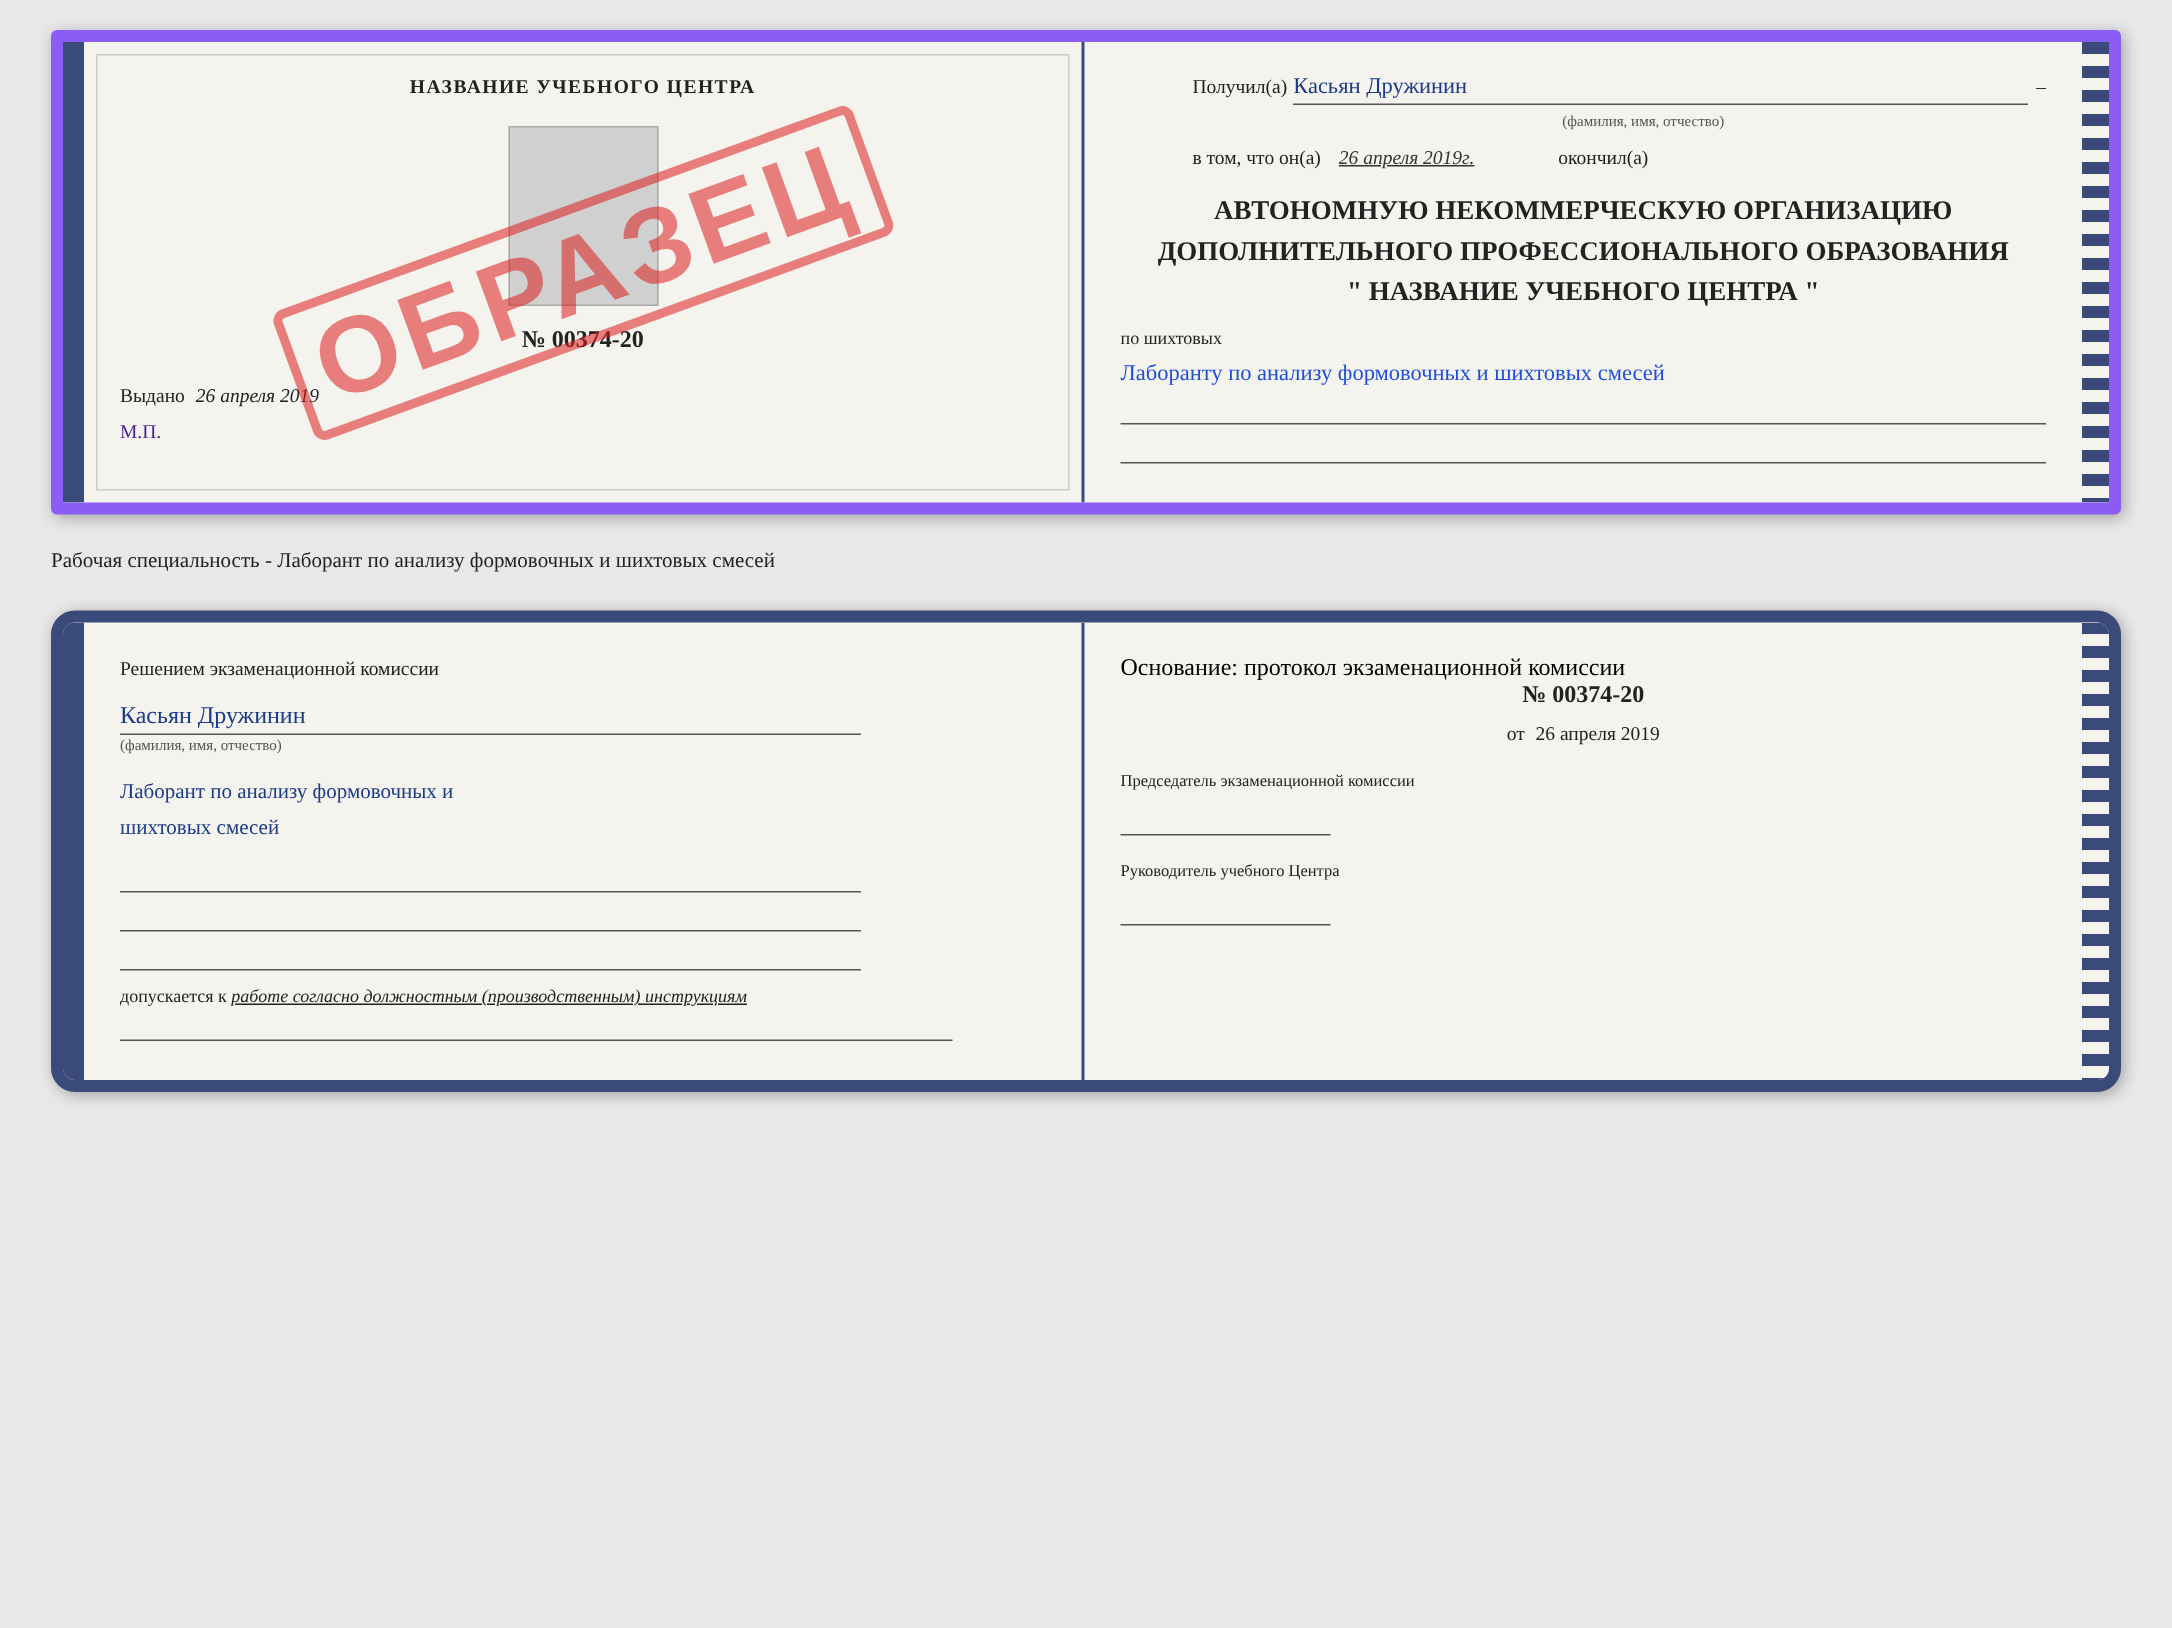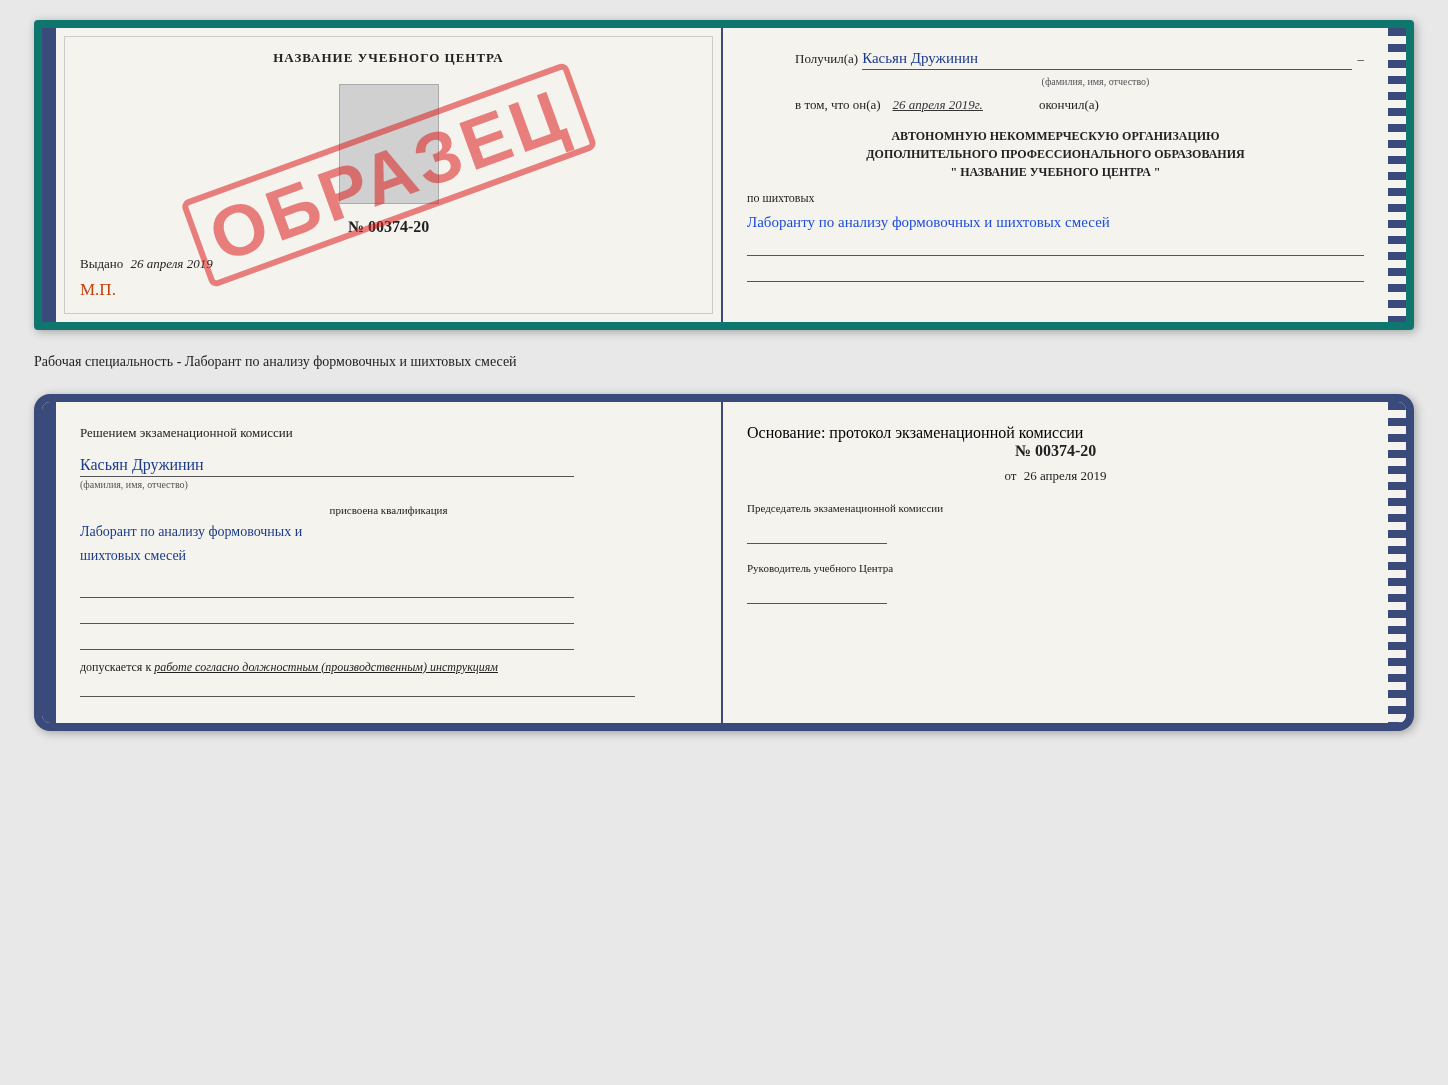--- a/index.html
+++ b/index.html
@@ -16,21 +16,21 @@
       flex-direction: column;
       gap: 18px;
       max-width: 1380px;
       margin: 0 auto;
     }
 
     
     .booklet {
       display: flex;
       background: #f5f3ee;
-      border: 8px solid #0f766e;
+      border: 8px solid #8b5cf6;
       border-radius: 4px;
       box-shadow: 2px 2px 10px rgba(0,0,0,0.3);
       position: relative;
       overflow: hidden;
     }
 
     .booklet-spine {
       width: 14px;
       background: #3a4a7a;
       flex-shrink: 0;
@@ -90,22 +90,22 @@
     }
 
     .cert-vydano {
       font-size: 13px;
       color: #222;
       margin-top: 12px;
       margin-bottom: 4px;
     }
 
     .cert-mp {
-      font-size: 17px;
-      color: #c2410c;
+      font-size: 13px;
+      color: #4c1d95;
       margin-top: 8px;
     }
 
     
     .stamp-obrazec {
       position: absolute;
       top: 50%;
       left: 50%;
       transform: translate(-50%, -50%) rotate(-20deg);
       font-size: 72px;
@@ -148,21 +148,21 @@
 
     .small-label {
       font-size: 10px;
       color: #555;
       text-align: center;
       display: block;
       margin-top: 1px;
     }
 
     .right-block-text {
-      font-size: 12px;
+      font-size: 18px;
       color: #222;
       text-align: center;
       text-transform: uppercase;
       font-weight: bold;
       line-height: 1.5;
       margin: 14px 0 10px 0;
     }
 
     .prof-line {
       font-size: 12px;
@@ -397,21 +397,20 @@
     <div class="bottom-spine"></div>
 
     <div class="bottom-left">
       <div class="section-title">Решением экзаменационной комиссии</div>
 
       <div>
         <span class="person-name">Касьян Дружинин</span>
       </div>
       <div class="small-sub">(фамилия, имя, отчество)</div>
 
-      <div class="qualification-label">присвоена квалификация</div>
       <div class="qualification-text" style="white-space: pre-line;">Лаборант по анализу формовочных и
 шихтовых смесей</div>
 
       <div class="blank-lines">
         <div class="blank-line"></div>
         <div class="blank-line"></div>
         <div class="blank-line"></div>
       </div>
 
       <div class="dopuskaetsya">

